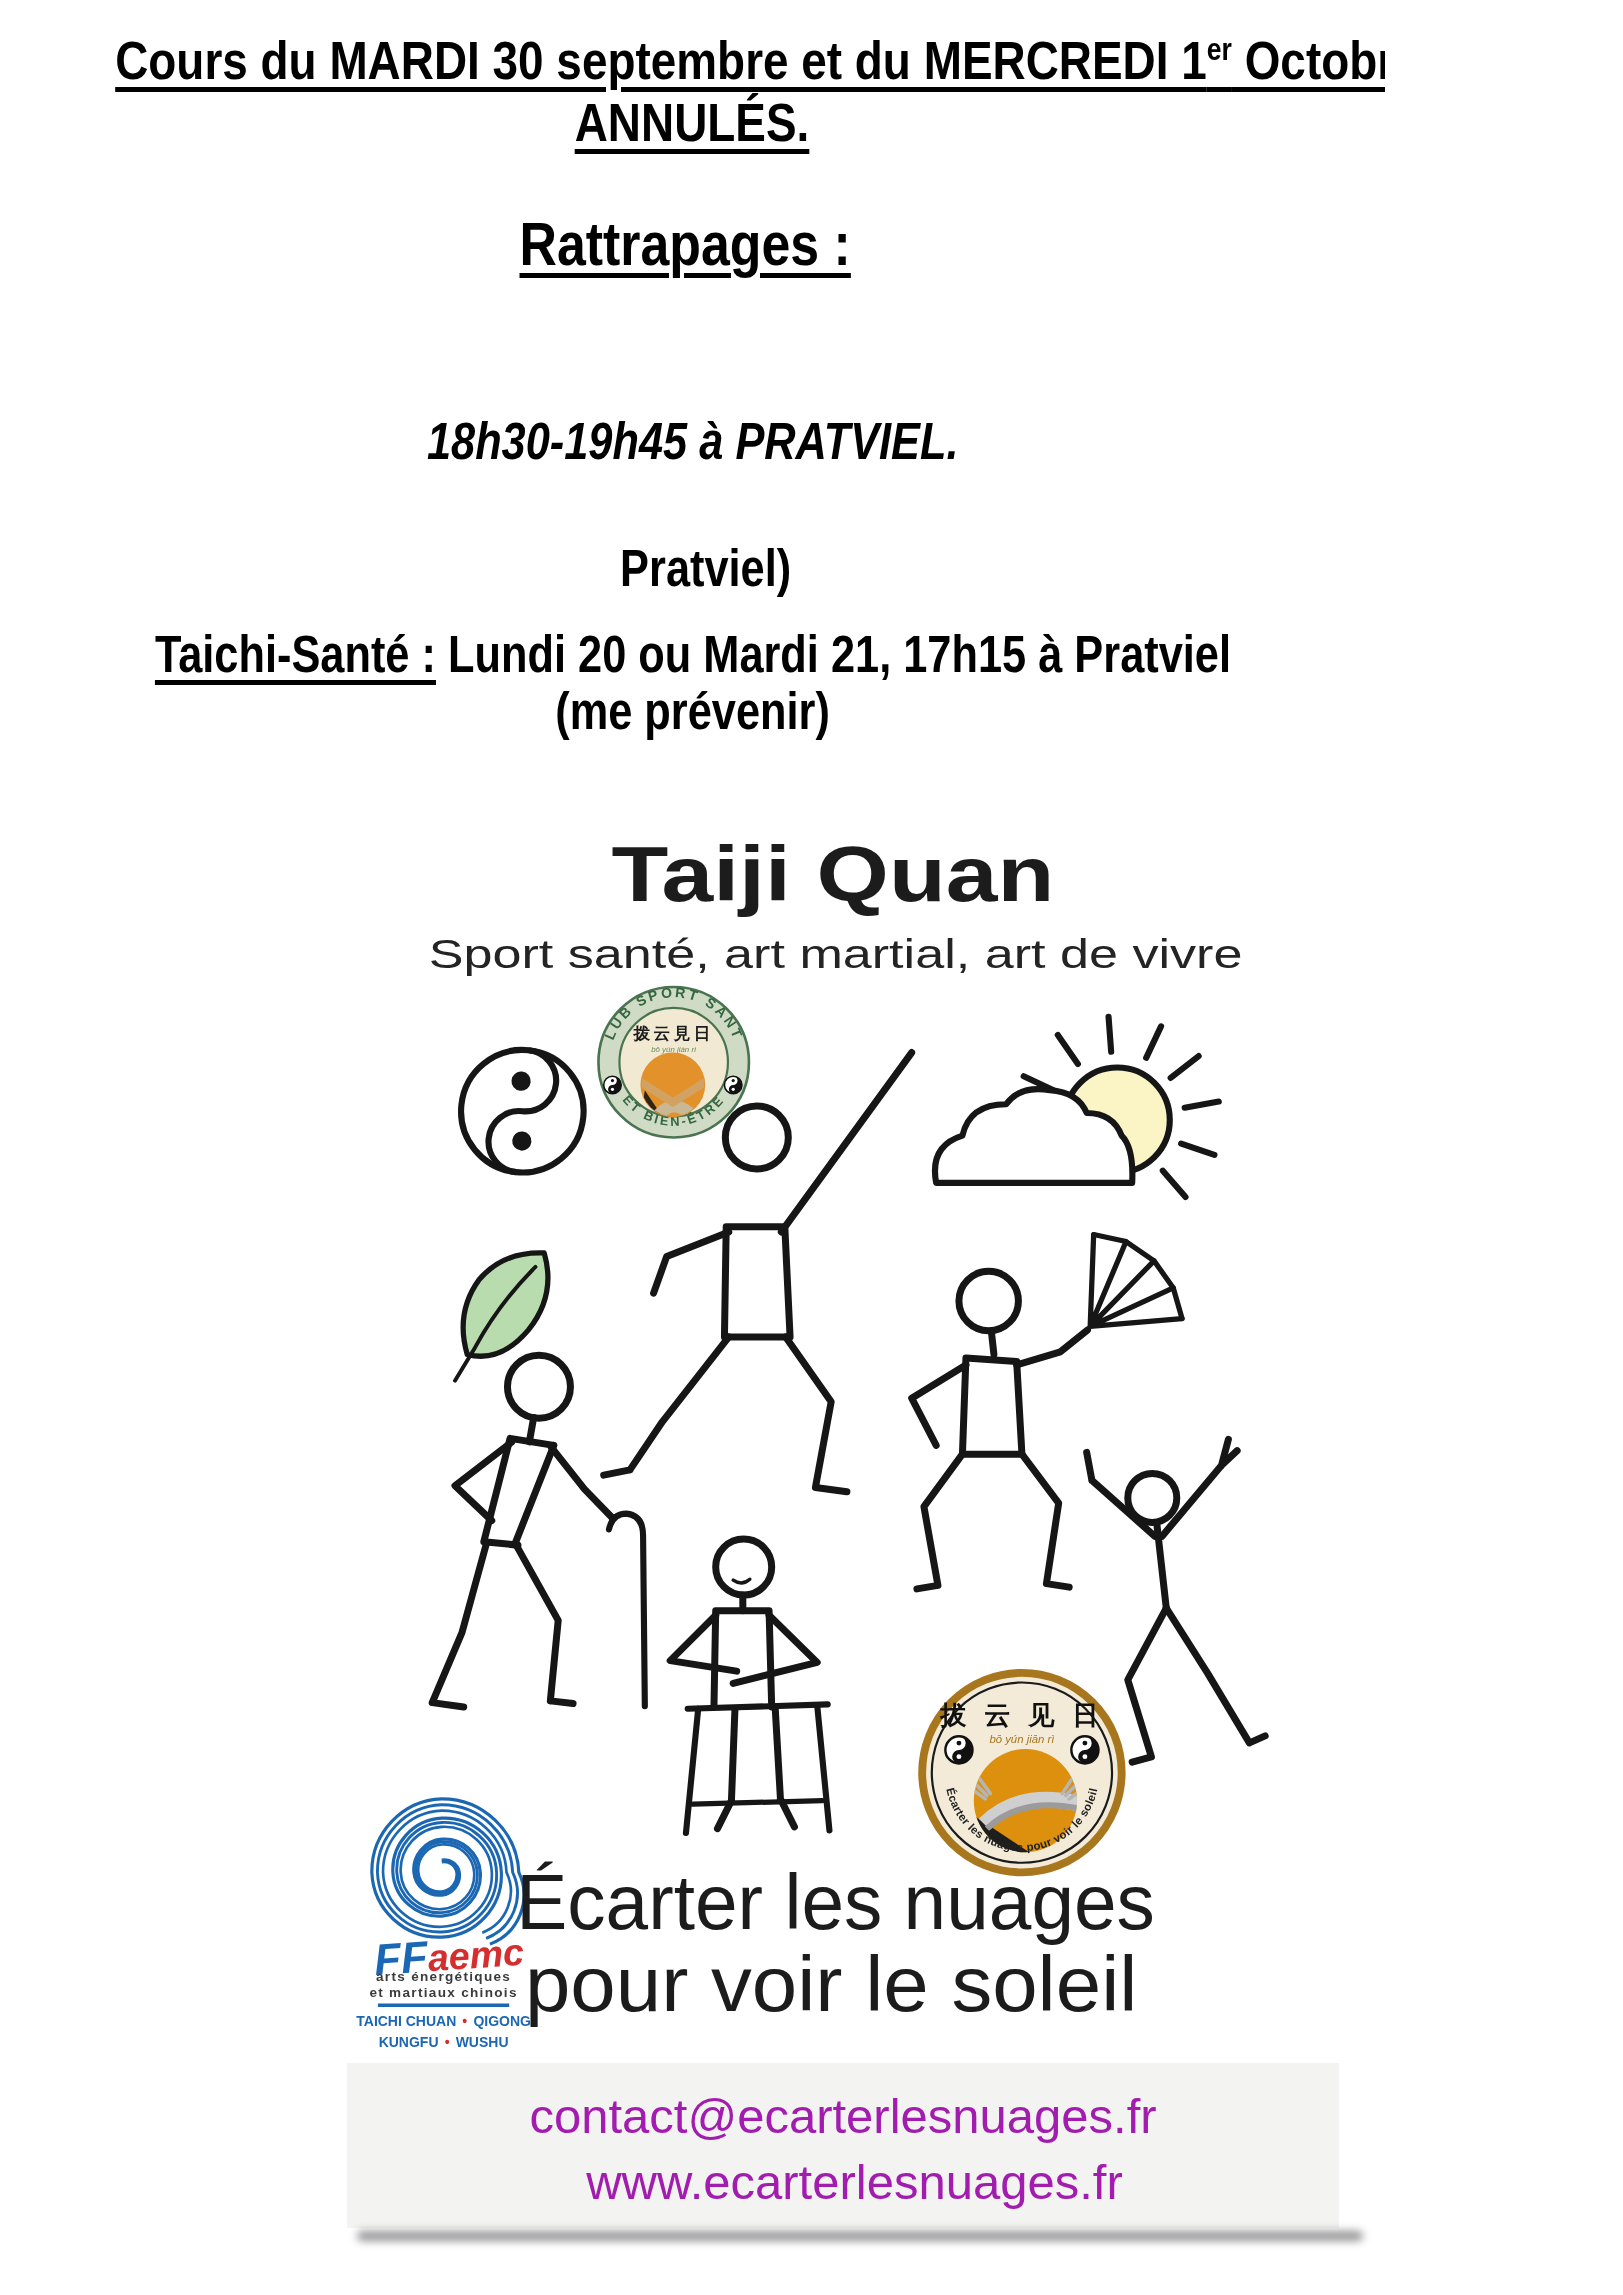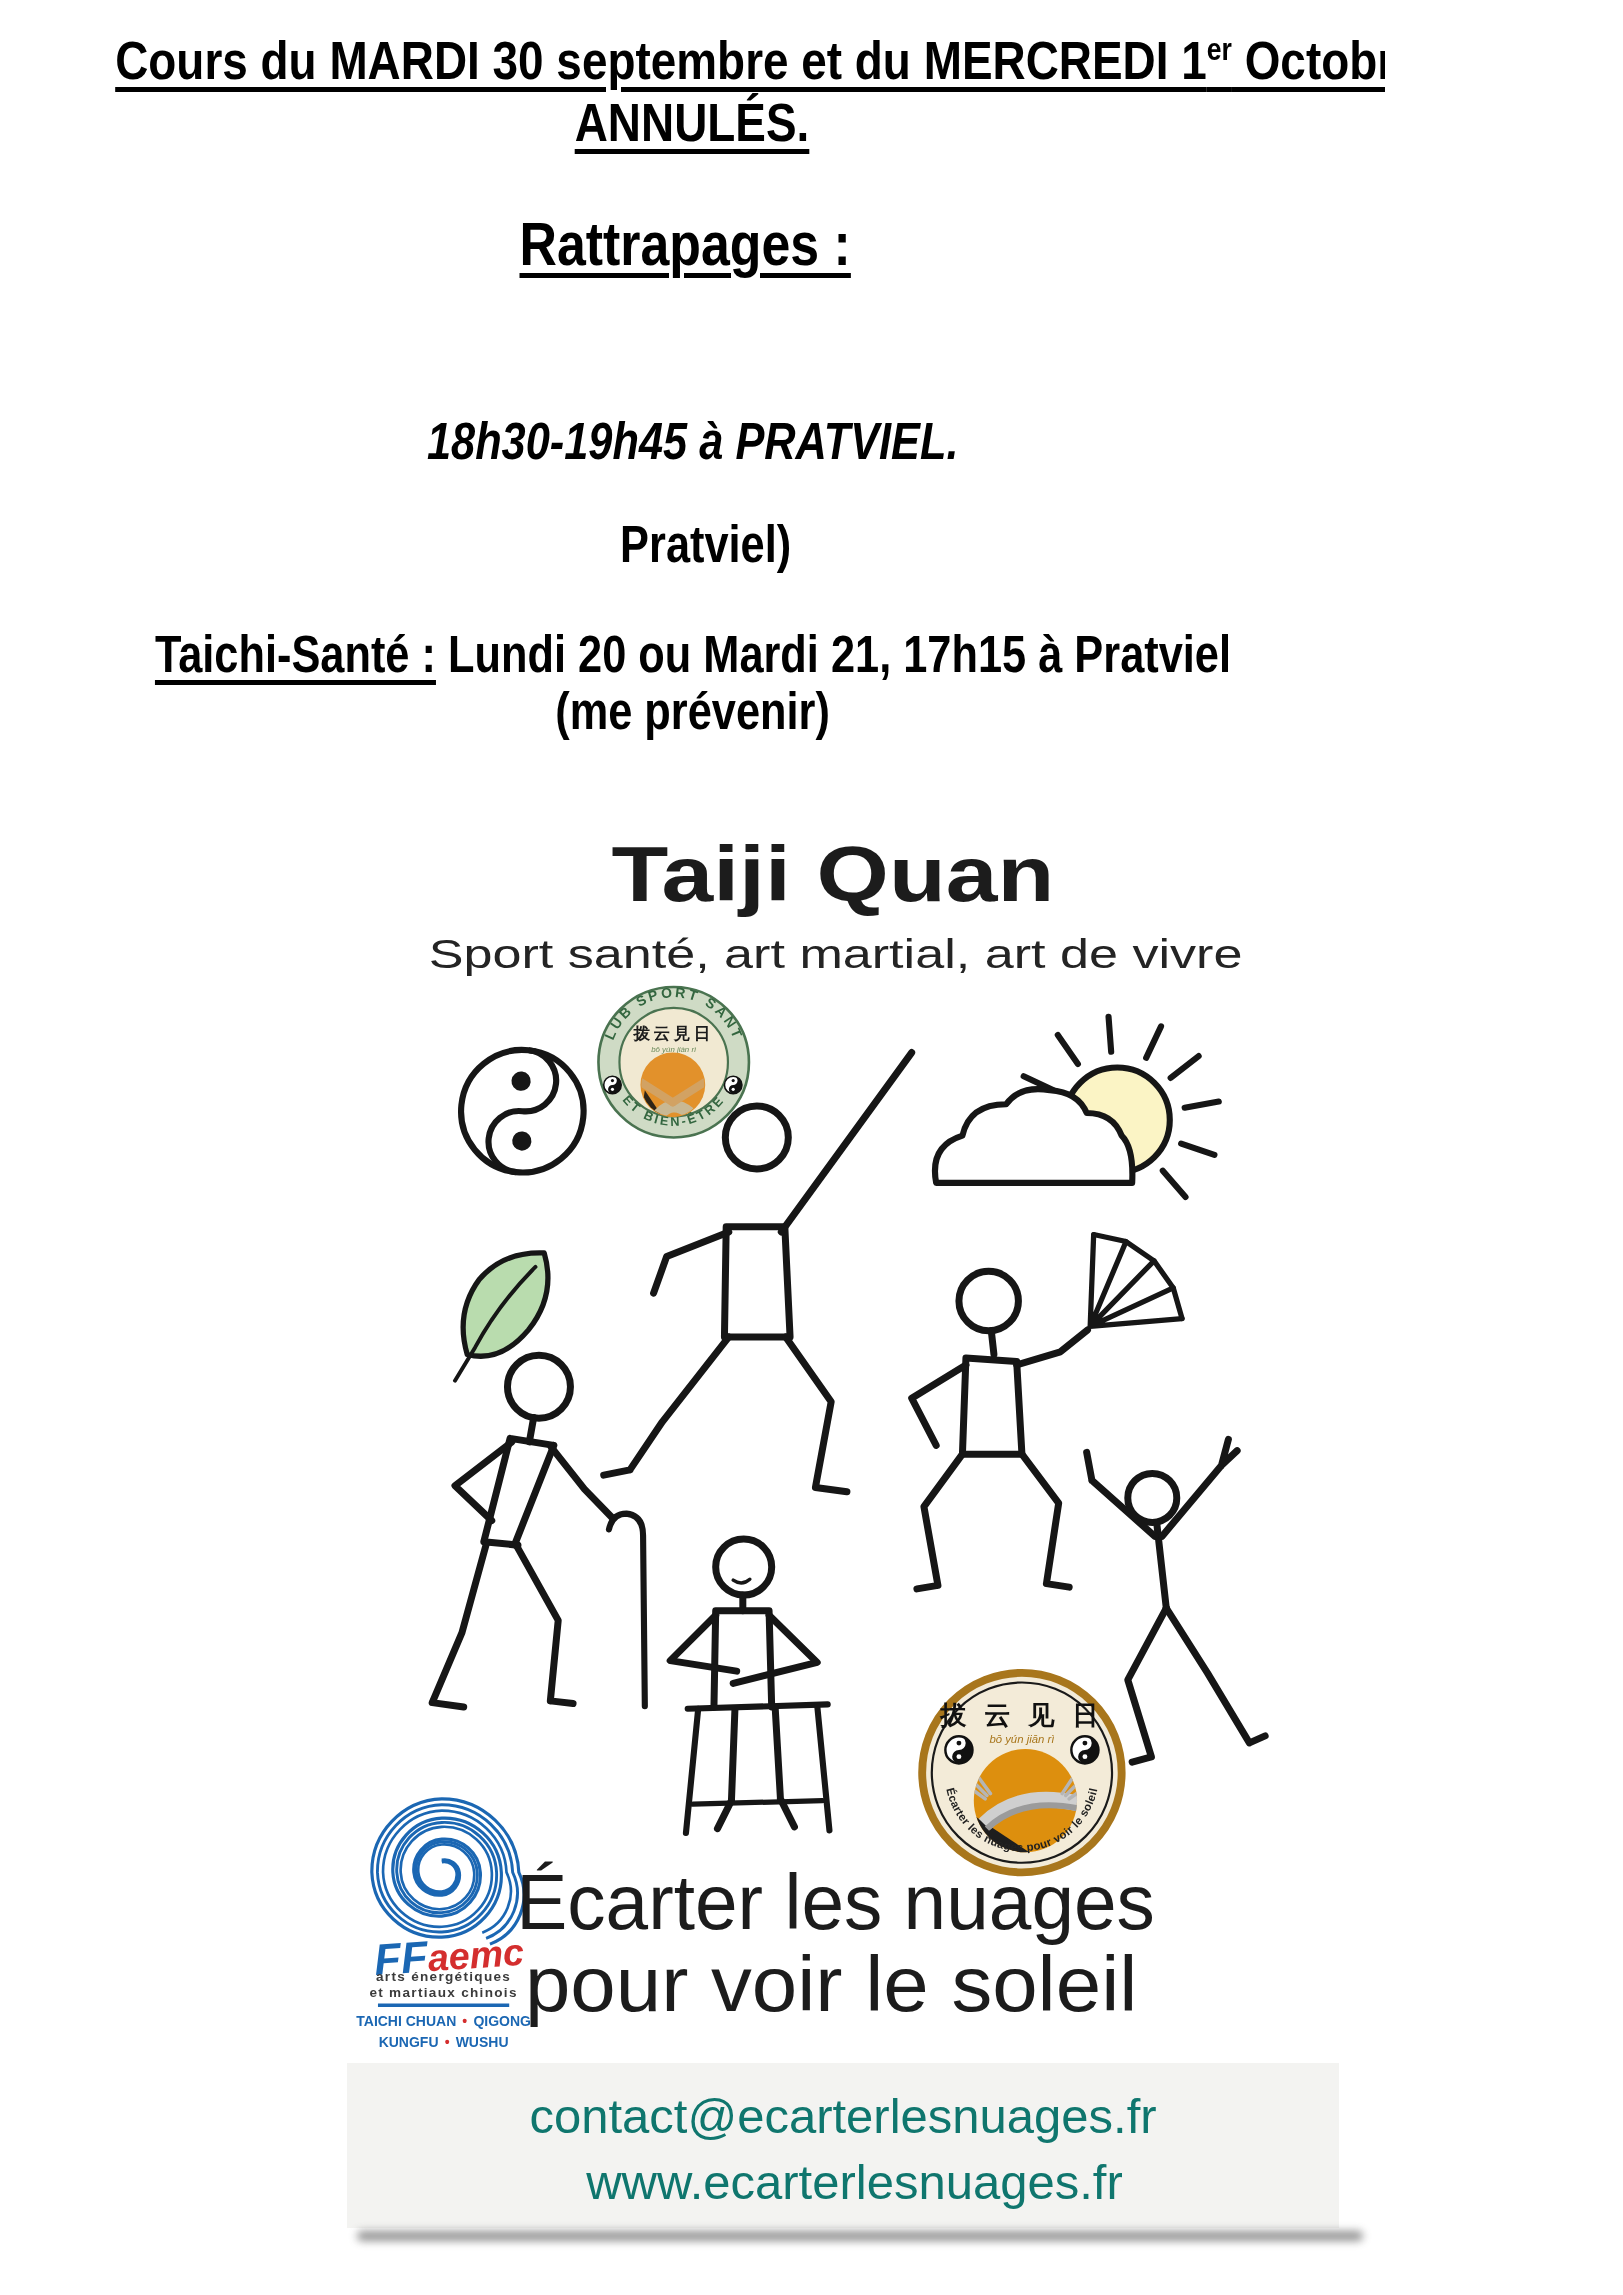--- a/index.html
+++ b/index.html
@@ -7,21 +7,21 @@
         font-family:"Liberation Sans",sans-serif;color:#000;}
   .nline{position:absolute;left:0;right:0;text-align:center;line-height:1;white-space:nowrap;}
   .sqz{display:inline-block;transform:scaleX(.85);transform-origin:50% 50%;}
   .hline{font-size:54px;font-weight:bold;}
   .bline{font-size:51px;font-weight:bold;}
   .u{text-decoration:underline;text-decoration-thickness:5.3px;text-underline-offset:7.9px;}
   .sup{vertical-align:super;font-size:58%;}
   #rattrapages{font-size:61px;font-weight:bold;}
   #poster-svg{position:absolute;left:0;top:0;width:1623px;height:2295px;}
   #contact-band{position:absolute;left:347px;top:2063px;width:992px;height:165px;background:#f3f3f1;}
-  .cline{position:absolute;left:0;right:0;text-align:center;line-height:1;color:#0f766e;font-size:49px;}
+  .cline{position:absolute;left:0;right:0;text-align:center;line-height:1;color:#a21caf;font-size:49px;}
   #smudge{position:absolute;left:357px;top:2231px;width:1006px;height:9.6px;background:#3c3c3c;
           opacity:.55;filter:blur(4.4px);border-radius:5.3px;}
   svg text{font-family:"Liberation Sans",sans-serif;}
 </style>
 </head>
 <body>
 
 <div id="page">
 
   <div class="nline hline" style="top:33px;">
@@ -31,21 +31,21 @@
     <span class="sqz"><span class="u">ANNULÉS.</span></span>
   </div>
 
   <div class="nline" id="rattrapages" style="top:214px;">
     <span class="sqz"><span class="u">Rattrapages :</span>&nbsp;</span>
   </div>
 
   <div class="nline bline" style="top:416px;font-style:italic;">
     <span class="sqz">18h30-19h45 à PRATVIEL.</span>
   </div>
-  <div class="nline bline" style="top:519px;margin-left:27px;">
+  <div class="nline bline" style="top:543px;margin-left:27px;">
     <span class="sqz">Pratviel)</span>
   </div>
 
   <div class="nline bline" style="top:629px;">
     <span class="sqz"><span class="u">Taichi-Santé :</span><span> Lundi 20 ou Mardi 21, 17h15 à Pratviel</span></span>
   </div>
   <div class="nline bline" style="top:686px;">
     <span class="sqz">(me prévenir)</span>
   </div>
 

